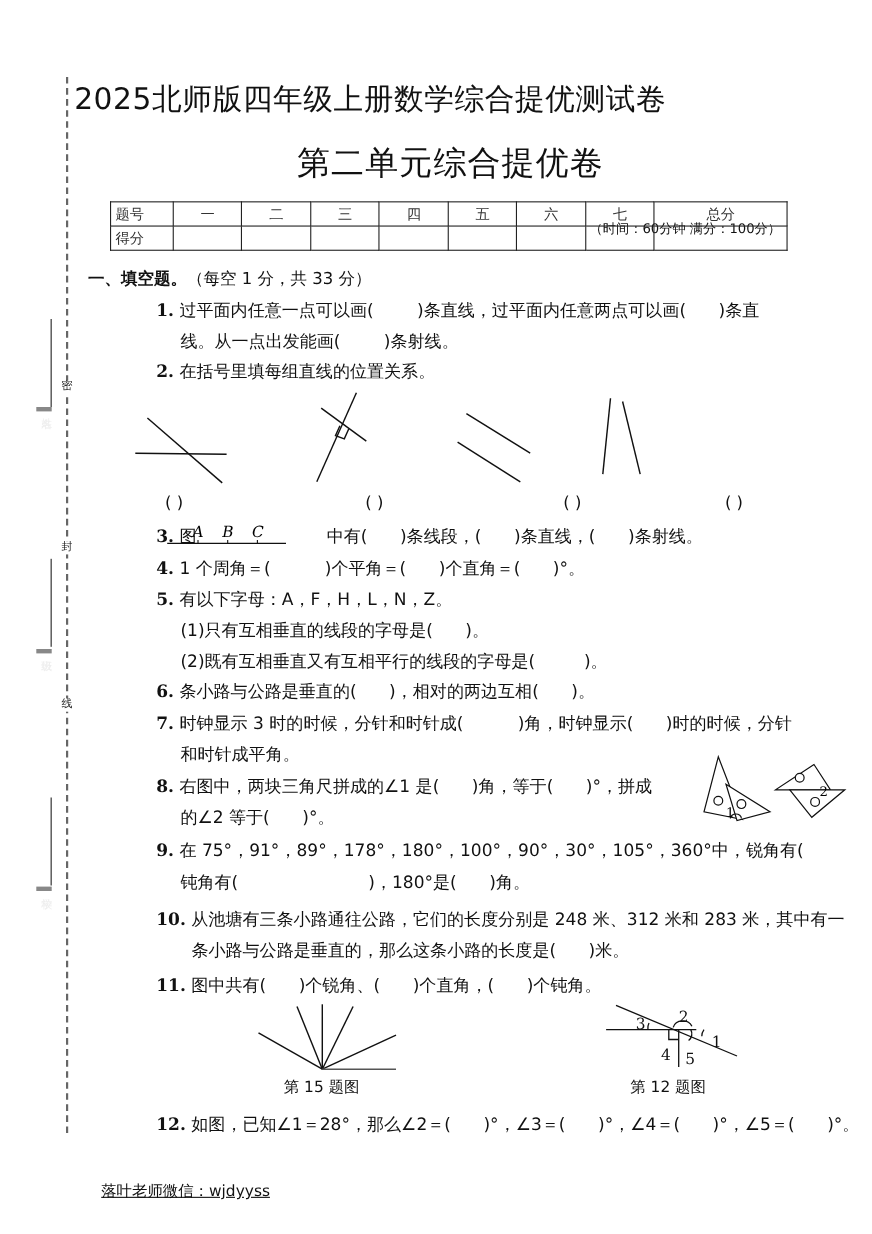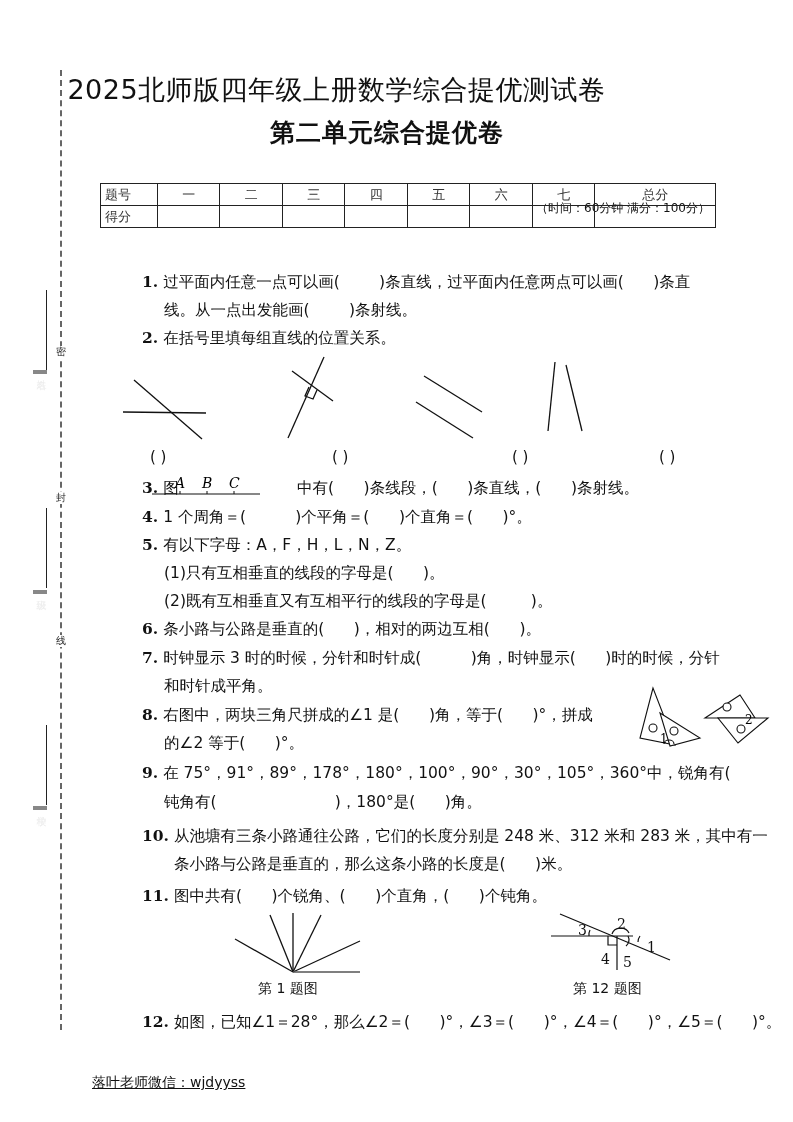--- a/index.html
+++ b/index.html
@@ -12,21 +12,21 @@
                border-left: 2px dashed #666; }
   .bind-char { position: absolute; left: 54px; width: 14px; font-size: 10px; line-height: 12px;
                background: #fff; text-align: center; color: #222; font-family: "DejaVu Sans", sans-serif; }
   .bind-rule { position: absolute; left: 46px; width: 0; border-left: 1.5px solid #222; }
   .bind-label { position: absolute; left: 33px; width: 14px; background: #888; color: #eee;
                 font-size: 10px; line-height: 12px; text-align: center; padding: 2px 0;
                 font-family: "DejaVu Sans", sans-serif; writing-mode: vertical-rl; }
 
   .title { position: absolute; left: 0; width: 673px; top: 72px; text-align: center;
            font-size: 27px; letter-spacing: 0.5px; font-family: "DejaVu Sans", sans-serif; font-weight: normal; }
-  .subtitle { position: absolute; left: 270px; top: 116px; font-size: 25px; font-weight: bold;
+  .subtitle { position: absolute; left: 270px; top: 128px; font-size: 30px; font-weight: normal;
               font-family: "DejaVu Sans", sans-serif; letter-spacing: 1px; }
   .meta { position: absolute; left: 536px; top: 156px; font-size: 12px; font-family: "DejaVu Sans", sans-serif; margin-top: 44px; }
 
   table.score { position: absolute; left: 100px; top: 183px; width: 616px; border-collapse: collapse;
                 font-size: 13px; font-family: Liberation Serif, serif; }
   table.score td { border: 1px solid #222; height: 21px; text-align: center; color: #333; padding: 0; }
   table.score td.first { width: 52px; text-align: left; padding-left: 4px; }
 
   .section { position: absolute; left: 80px; top: 244px; font-size: 15px; font-family: "DejaVu Sans", sans-serif; }
   .section b { font-weight: bold; }
@@ -80,20 +80,23 @@
       <td></td>
       <td></td>
       <td></td>
       <td></td>
       <td></td>
       <td></td>
     </tr>
   </tbody>
     </table>
 
+  <div class="section">
+    <b>一、填空题。</b><span>（每空 1 分，共 33 分）</span>
+  </div>
 
   <div class="q" style="left:108px;top:272px"><span class="num">1.</span> <span>过平面内任意一点可以画(        )条直线，过平面内任意两点可以画(      )条直</span></div>
   <div class="q" style="left:130px;top:300px">线。从一点出发能画(        )条射线。</div>
 
   <div class="q" style="left:108px;top:328px"><span class="num">2.</span> <span>在括号里填每组直线的位置关系。</span></div>
 
   <svg style="left:0;top:0" width="793" height="1122">
     <g stroke="#111" stroke-width="1.3" fill="none">
 
       <line x1="123" y1="412" x2="206" y2="413"></line>
@@ -168,21 +171,21 @@
   <svg style="left:230px;top:912px" width="140" height="65">
     <g stroke="#111" stroke-width="1.3">
       <line x1="63" y1="60" x2="5" y2="27"></line>
       <line x1="63" y1="60" x2="40" y2="3"></line>
       <line x1="63" y1="60" x2="63" y2="1"></line>
       <line x1="63" y1="60" x2="91" y2="3"></line>
       <line x1="63" y1="60" x2="130" y2="29"></line>
       <line x1="63" y1="60" x2="130" y2="60" stroke="#555"></line>
     </g>
   </svg>
-  <div class="cap" style="left:258px;top:980px">第 1 题图</div>
+  <div class="cap" style="left:258px;top:980px">第 15 题图</div>
 
   <svg style="left:550px;top:912px" width="130" height="62">
     <g stroke="#111" stroke-width="1.2" fill="none">
       <line x1="1" y1="24" x2="83" y2="24"></line>
       <line x1="10" y1="2" x2="120" y2="48"></line>
       <line x1="67" y1="24" x2="67" y2="58"></line>
       <polyline points="58,24 58,33 67,33"></polyline>
       <path d="M62,22 a9,8 0 0 1 17,-1"></path>
       <path d="M78,24 a8,8 0 0 1 -2,10"></path>
       <path d="M88,30 a10,10 0 0 1 2,-6"></path>

